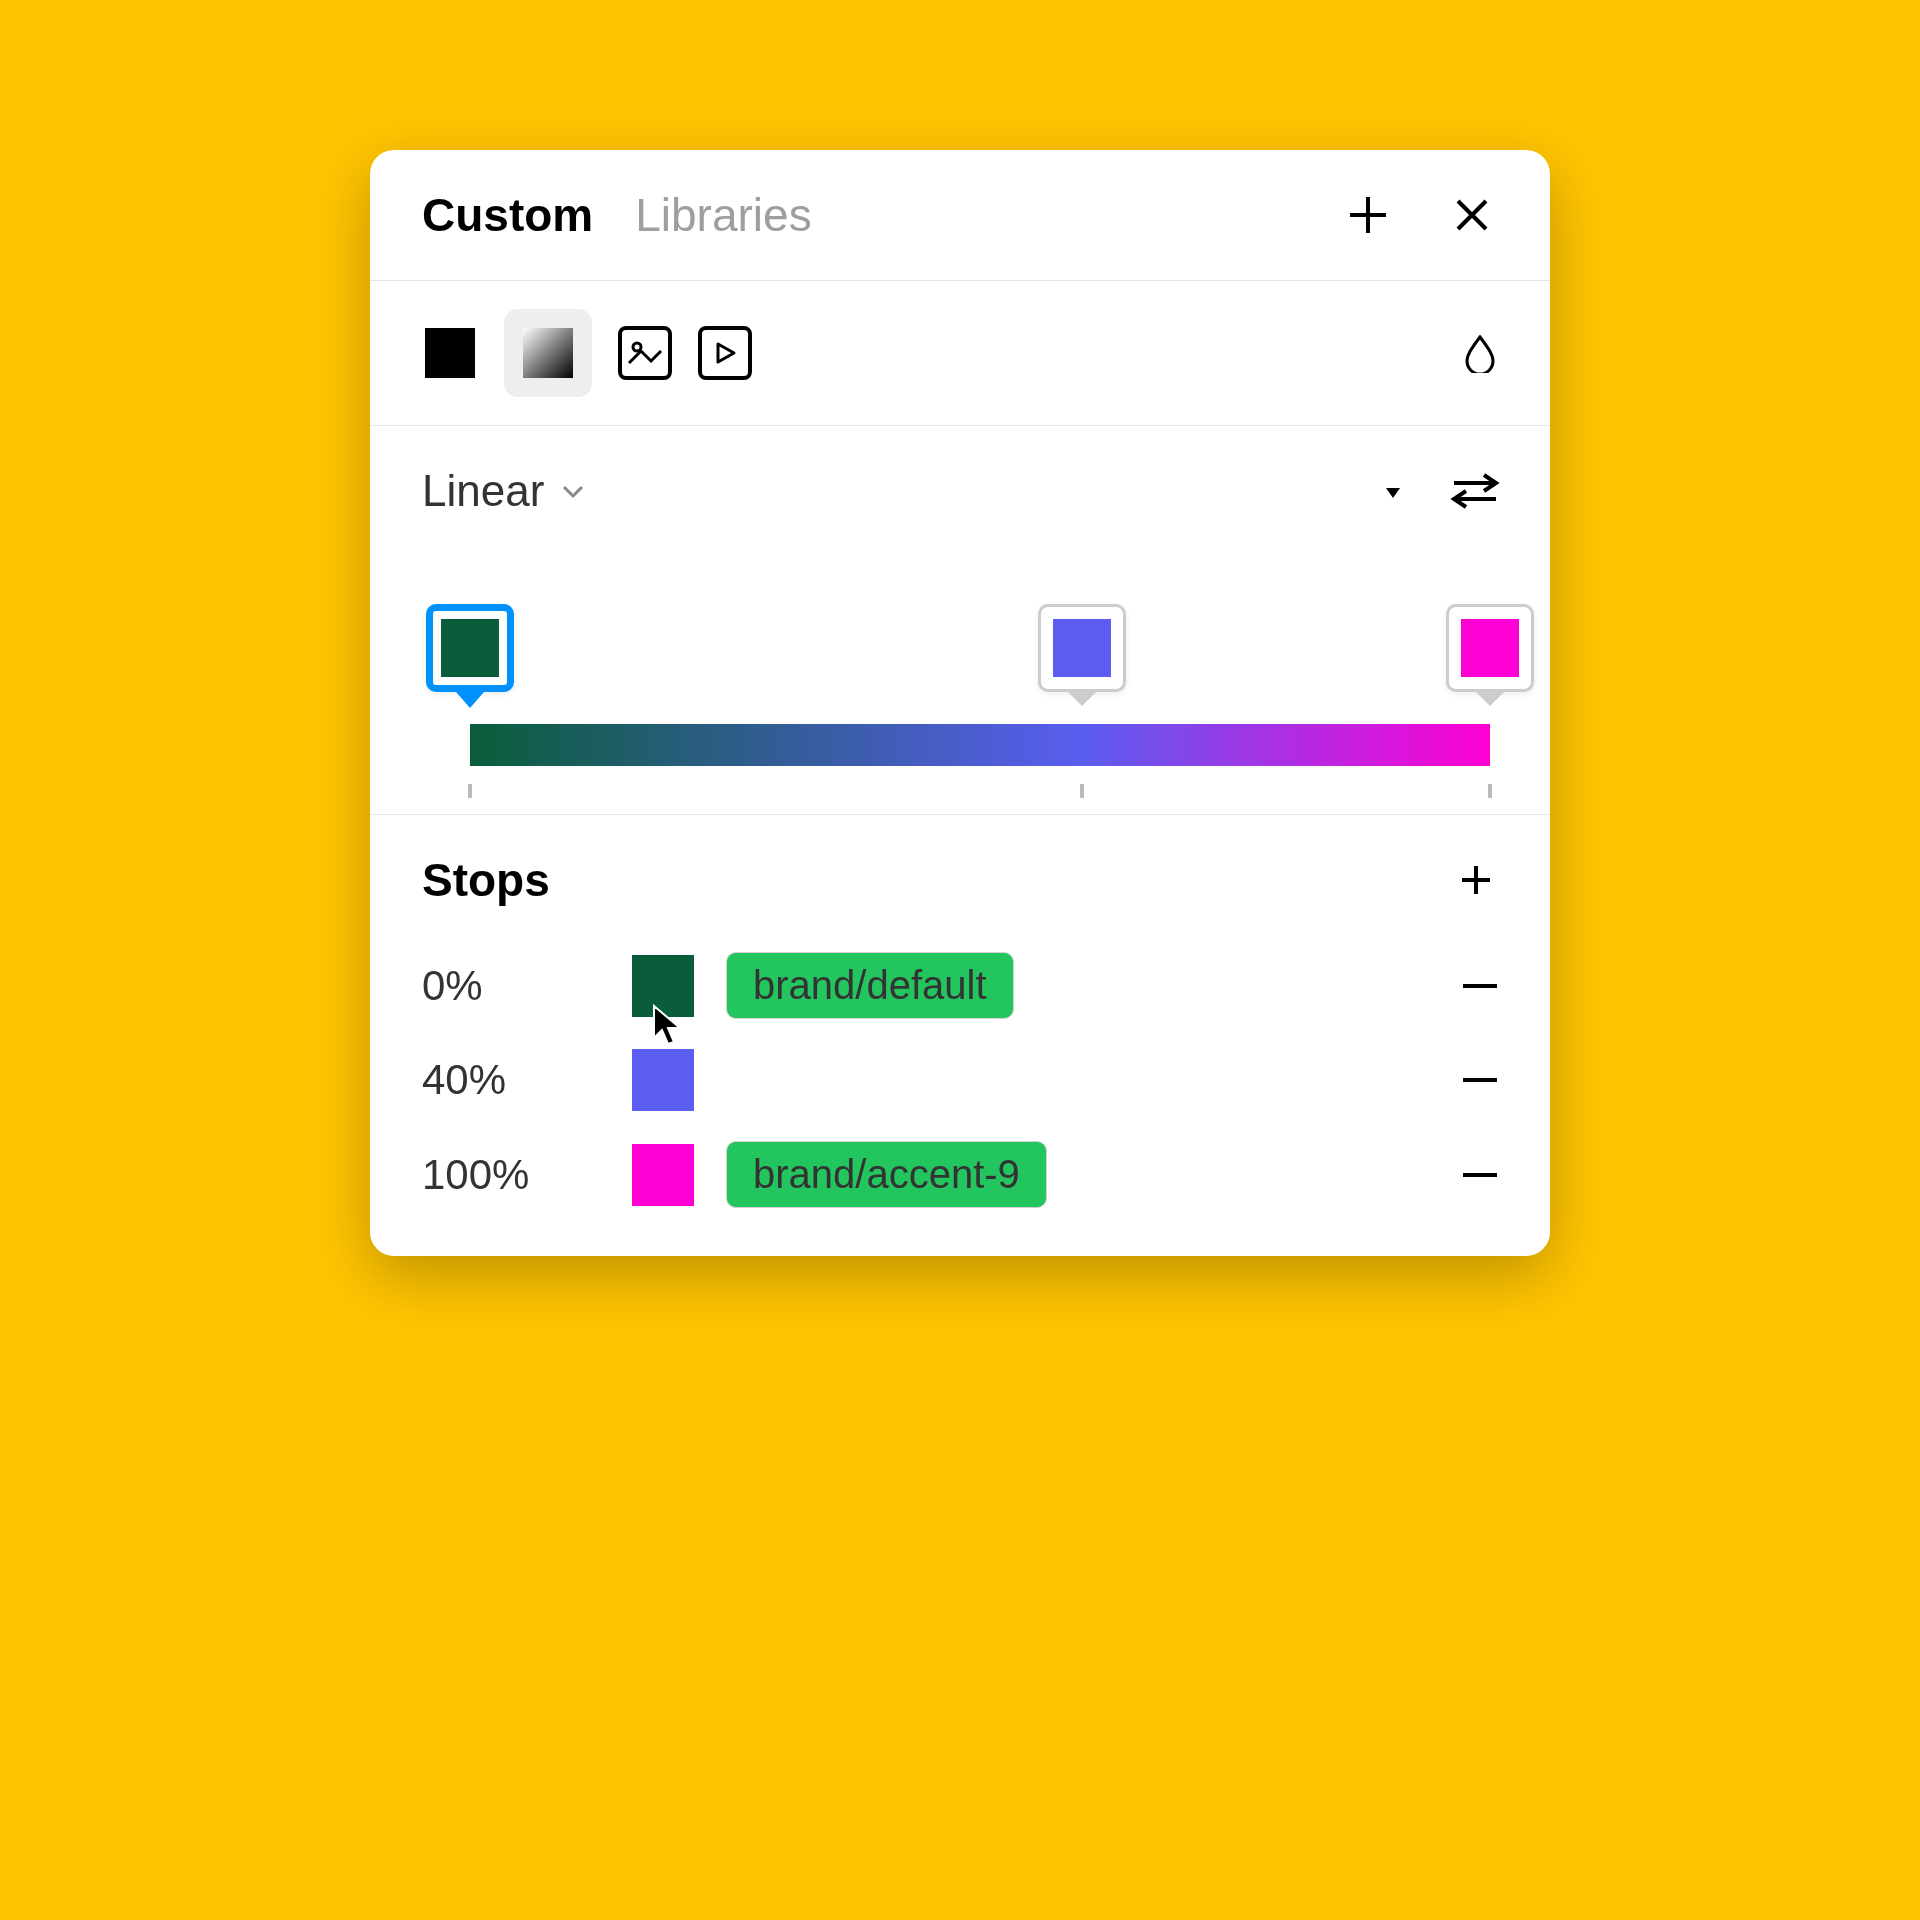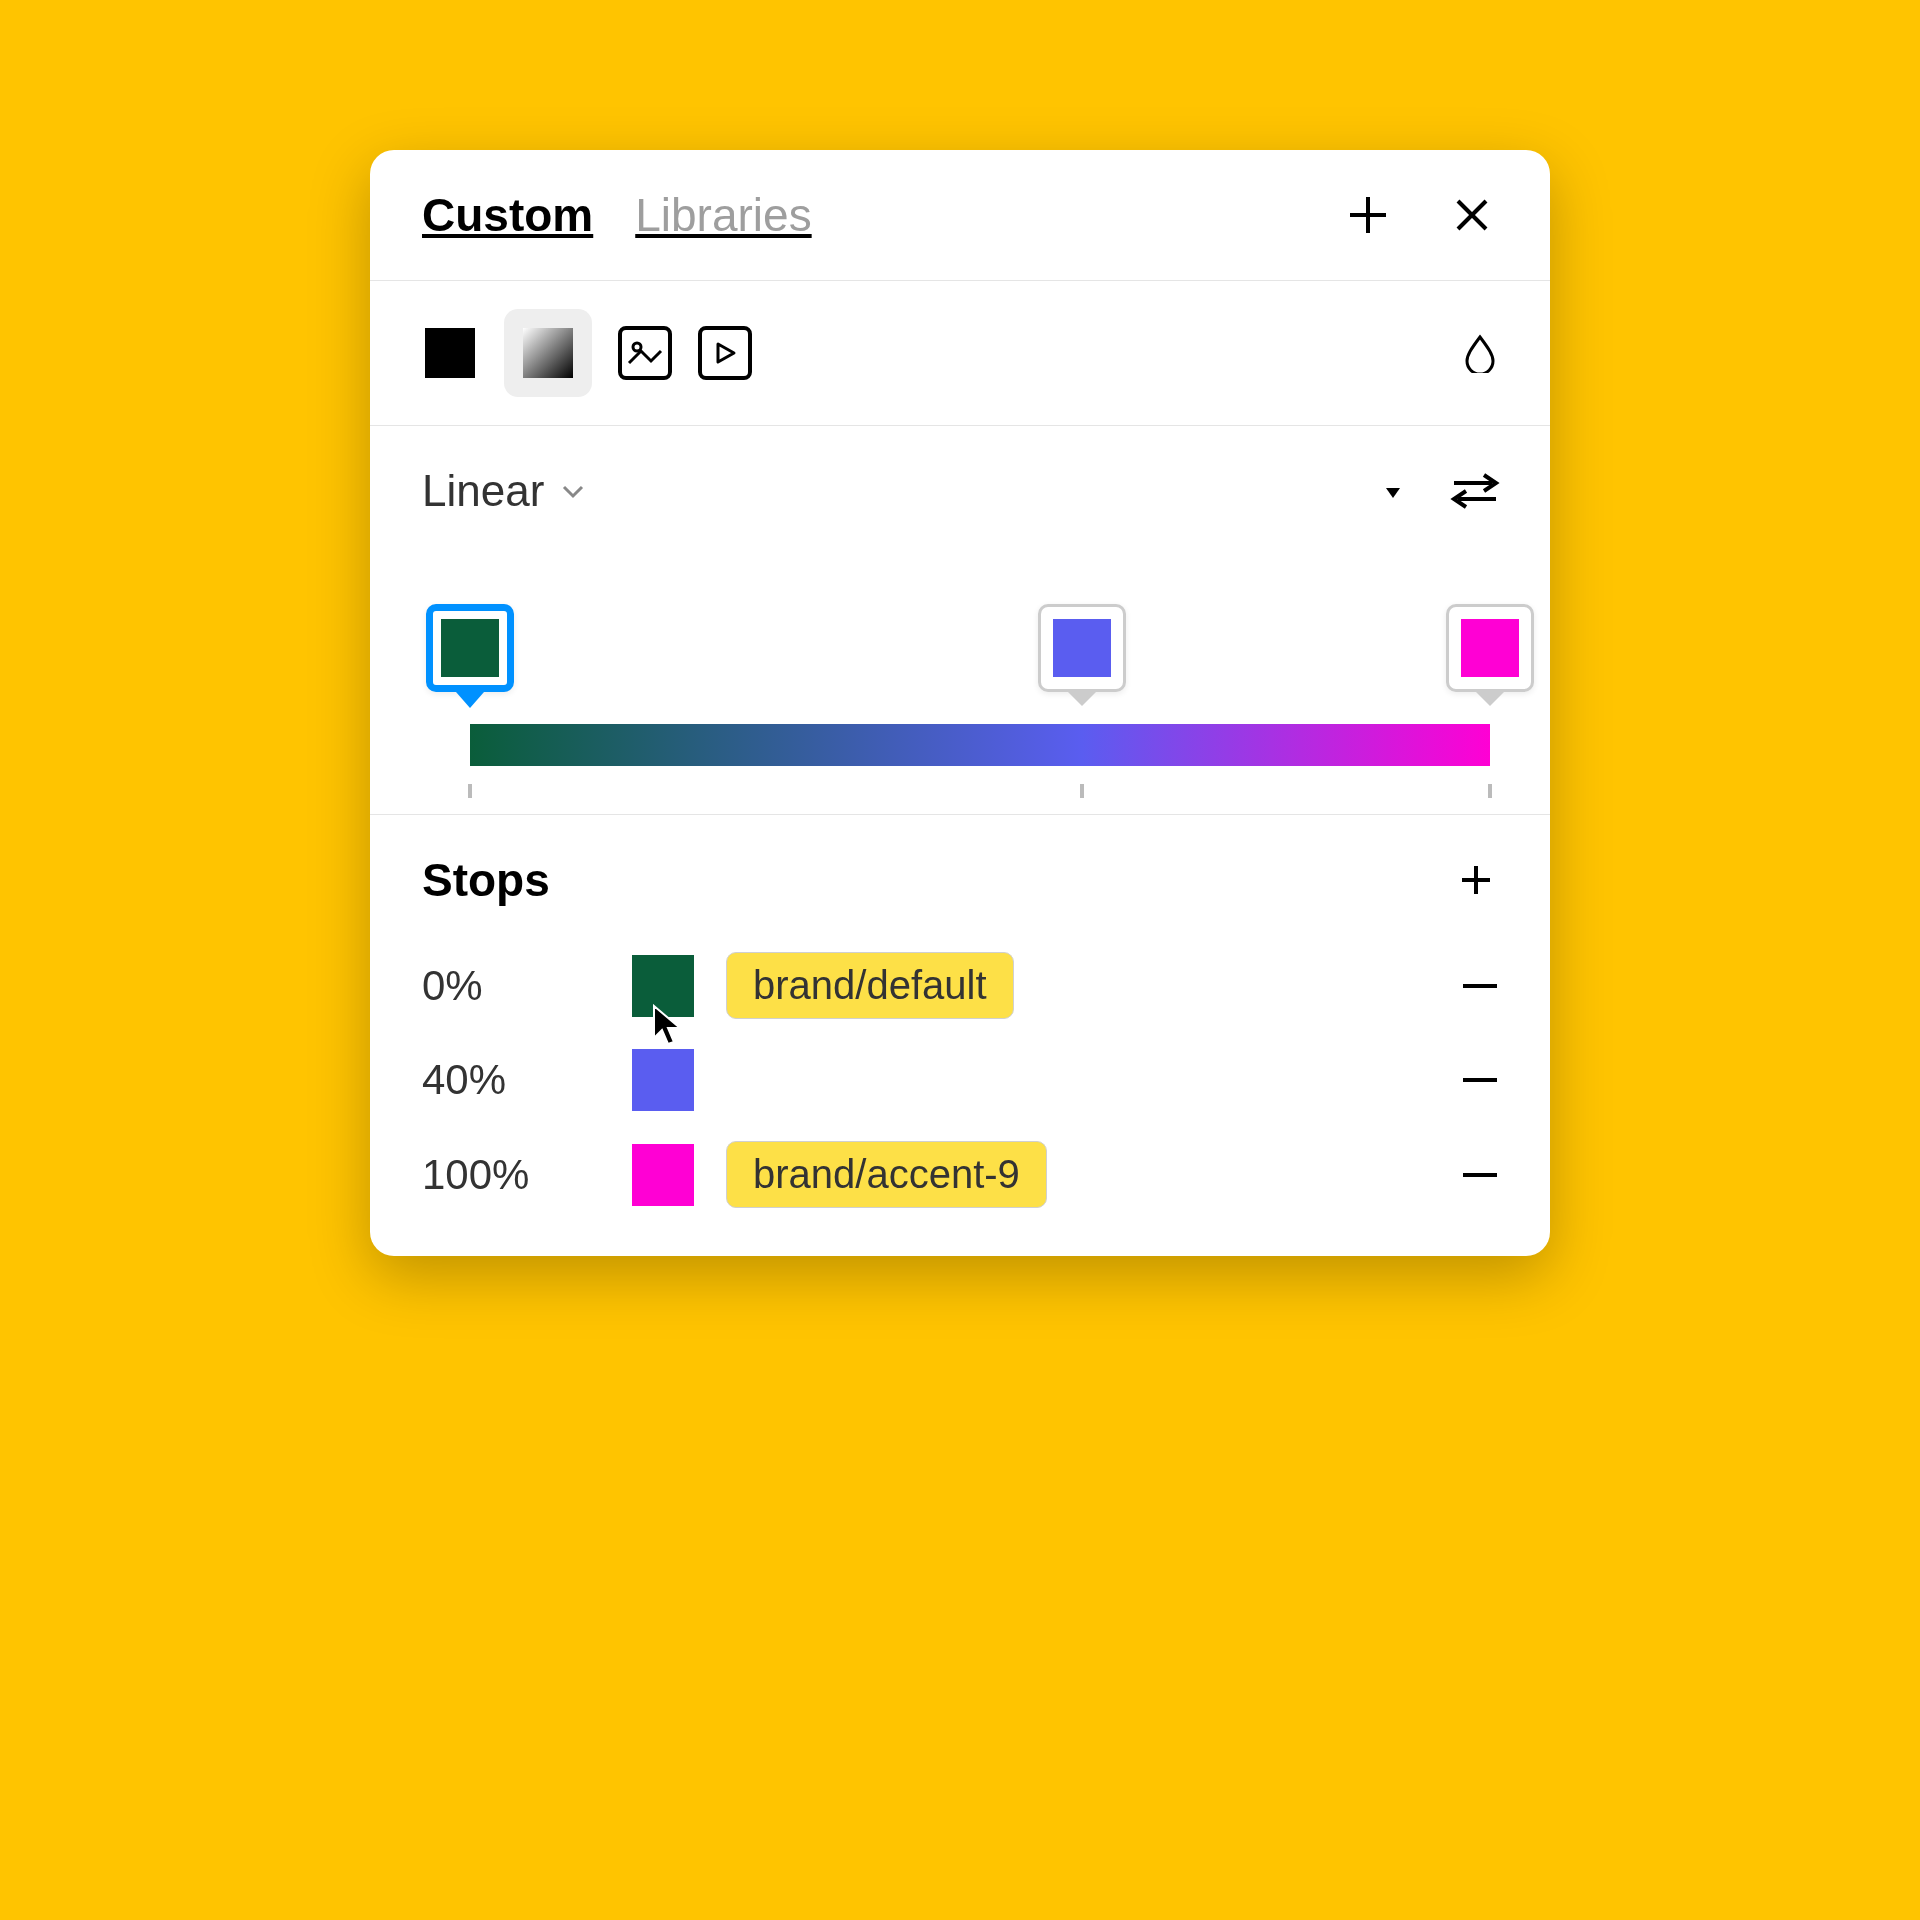--- a/index.html
+++ b/index.html
@@ -19,21 +19,20 @@
     box-shadow: 0 20px 60px rgba(0,0,0,0.25);
     overflow: hidden;
   }
 
   
   .header {
     display: flex;
     align-items: center;
     padding: 38px 52px 38px 52px;
     border-bottom: 1px solid #e5e5e5;
-    text-decoration: underline;
   }
   .tab {
     font-size: 46px;
     font-weight: 600;
     margin-right: 42px;
     cursor: pointer;
   }
   .tab.inactive { color: #9e9e9e; font-weight: 500; }
   .tab.active { color: #000; font-weight: 700; }
   .header-icons {
@@ -199,21 +198,21 @@
     width: 210px;
     font-size: 42px;
     color: #333;
   }
   .stop-color {
     width: 62px; height: 62px;
     margin-right: 32px;
     cursor: pointer;
   }
   .stop-chip {
-    background: #fde047;
+    background: #22c55e;
     border: 1px solid #d0d0d0;
     border-radius: 10px;
     padding: 10px 26px;
     font-size: 40px;
     color: #333;
     cursor: pointer;
   }
   .stop-remove {
     margin-left: auto;
     width: 44px; height: 44px;

